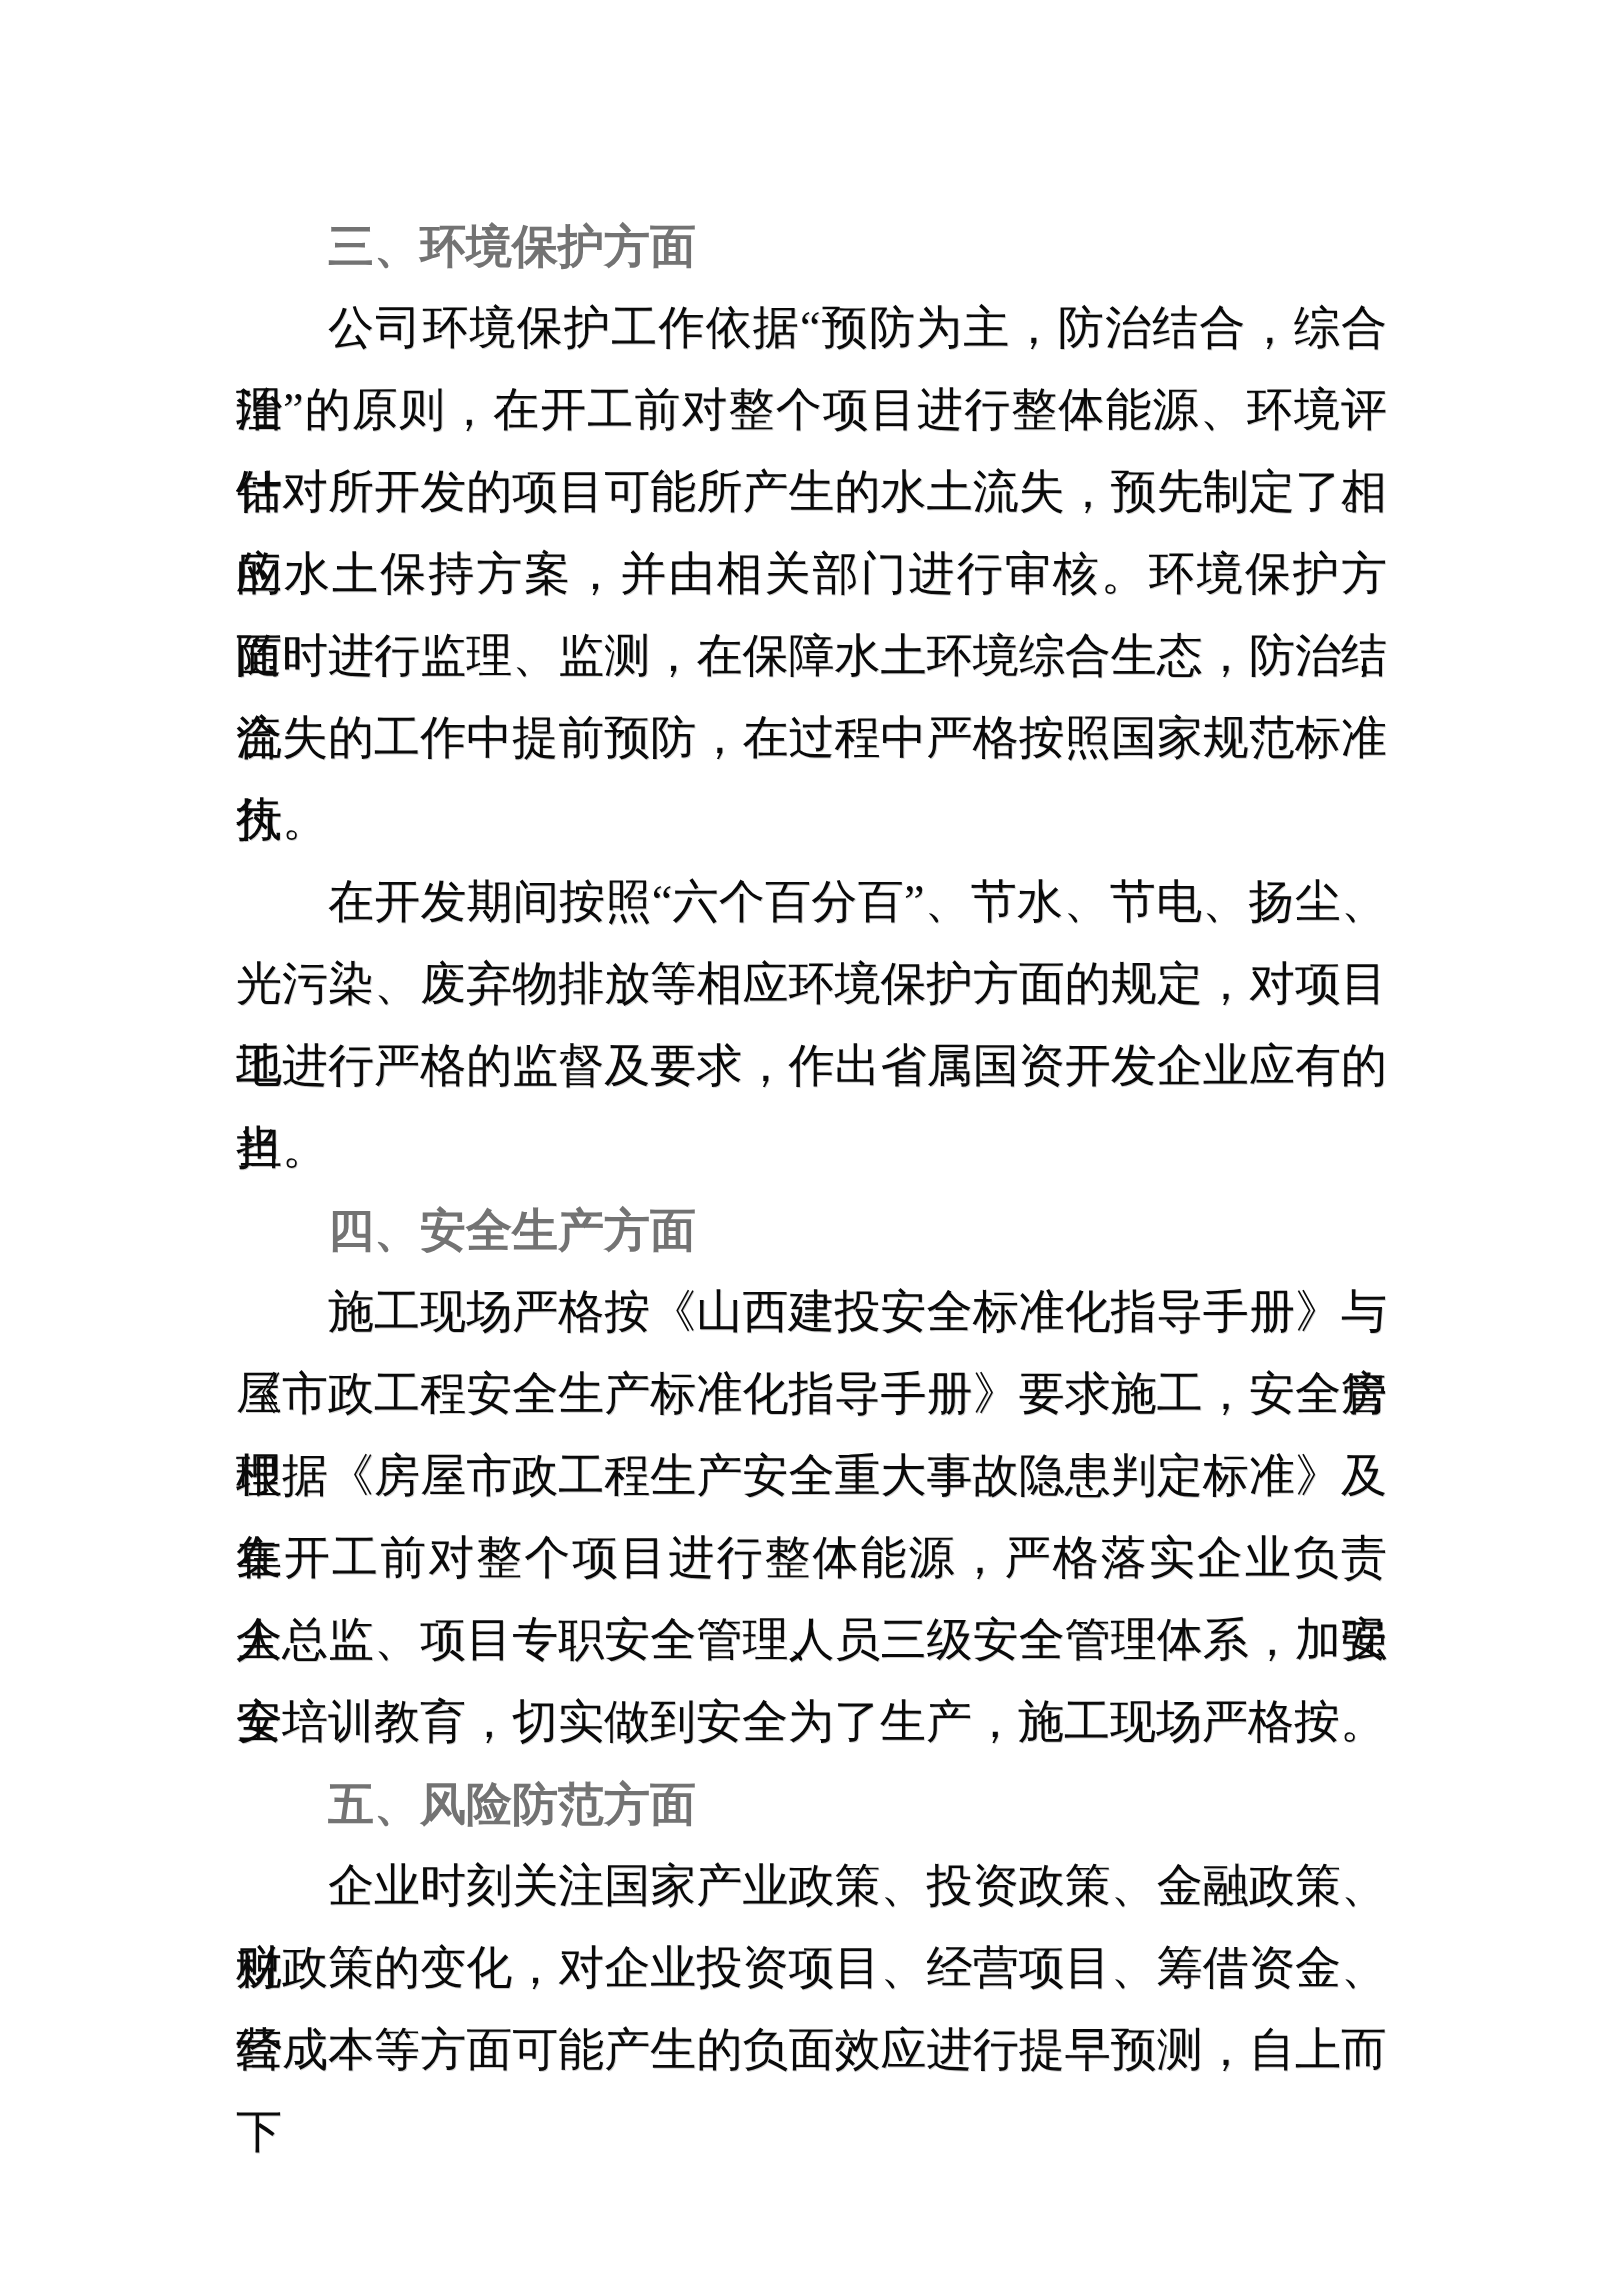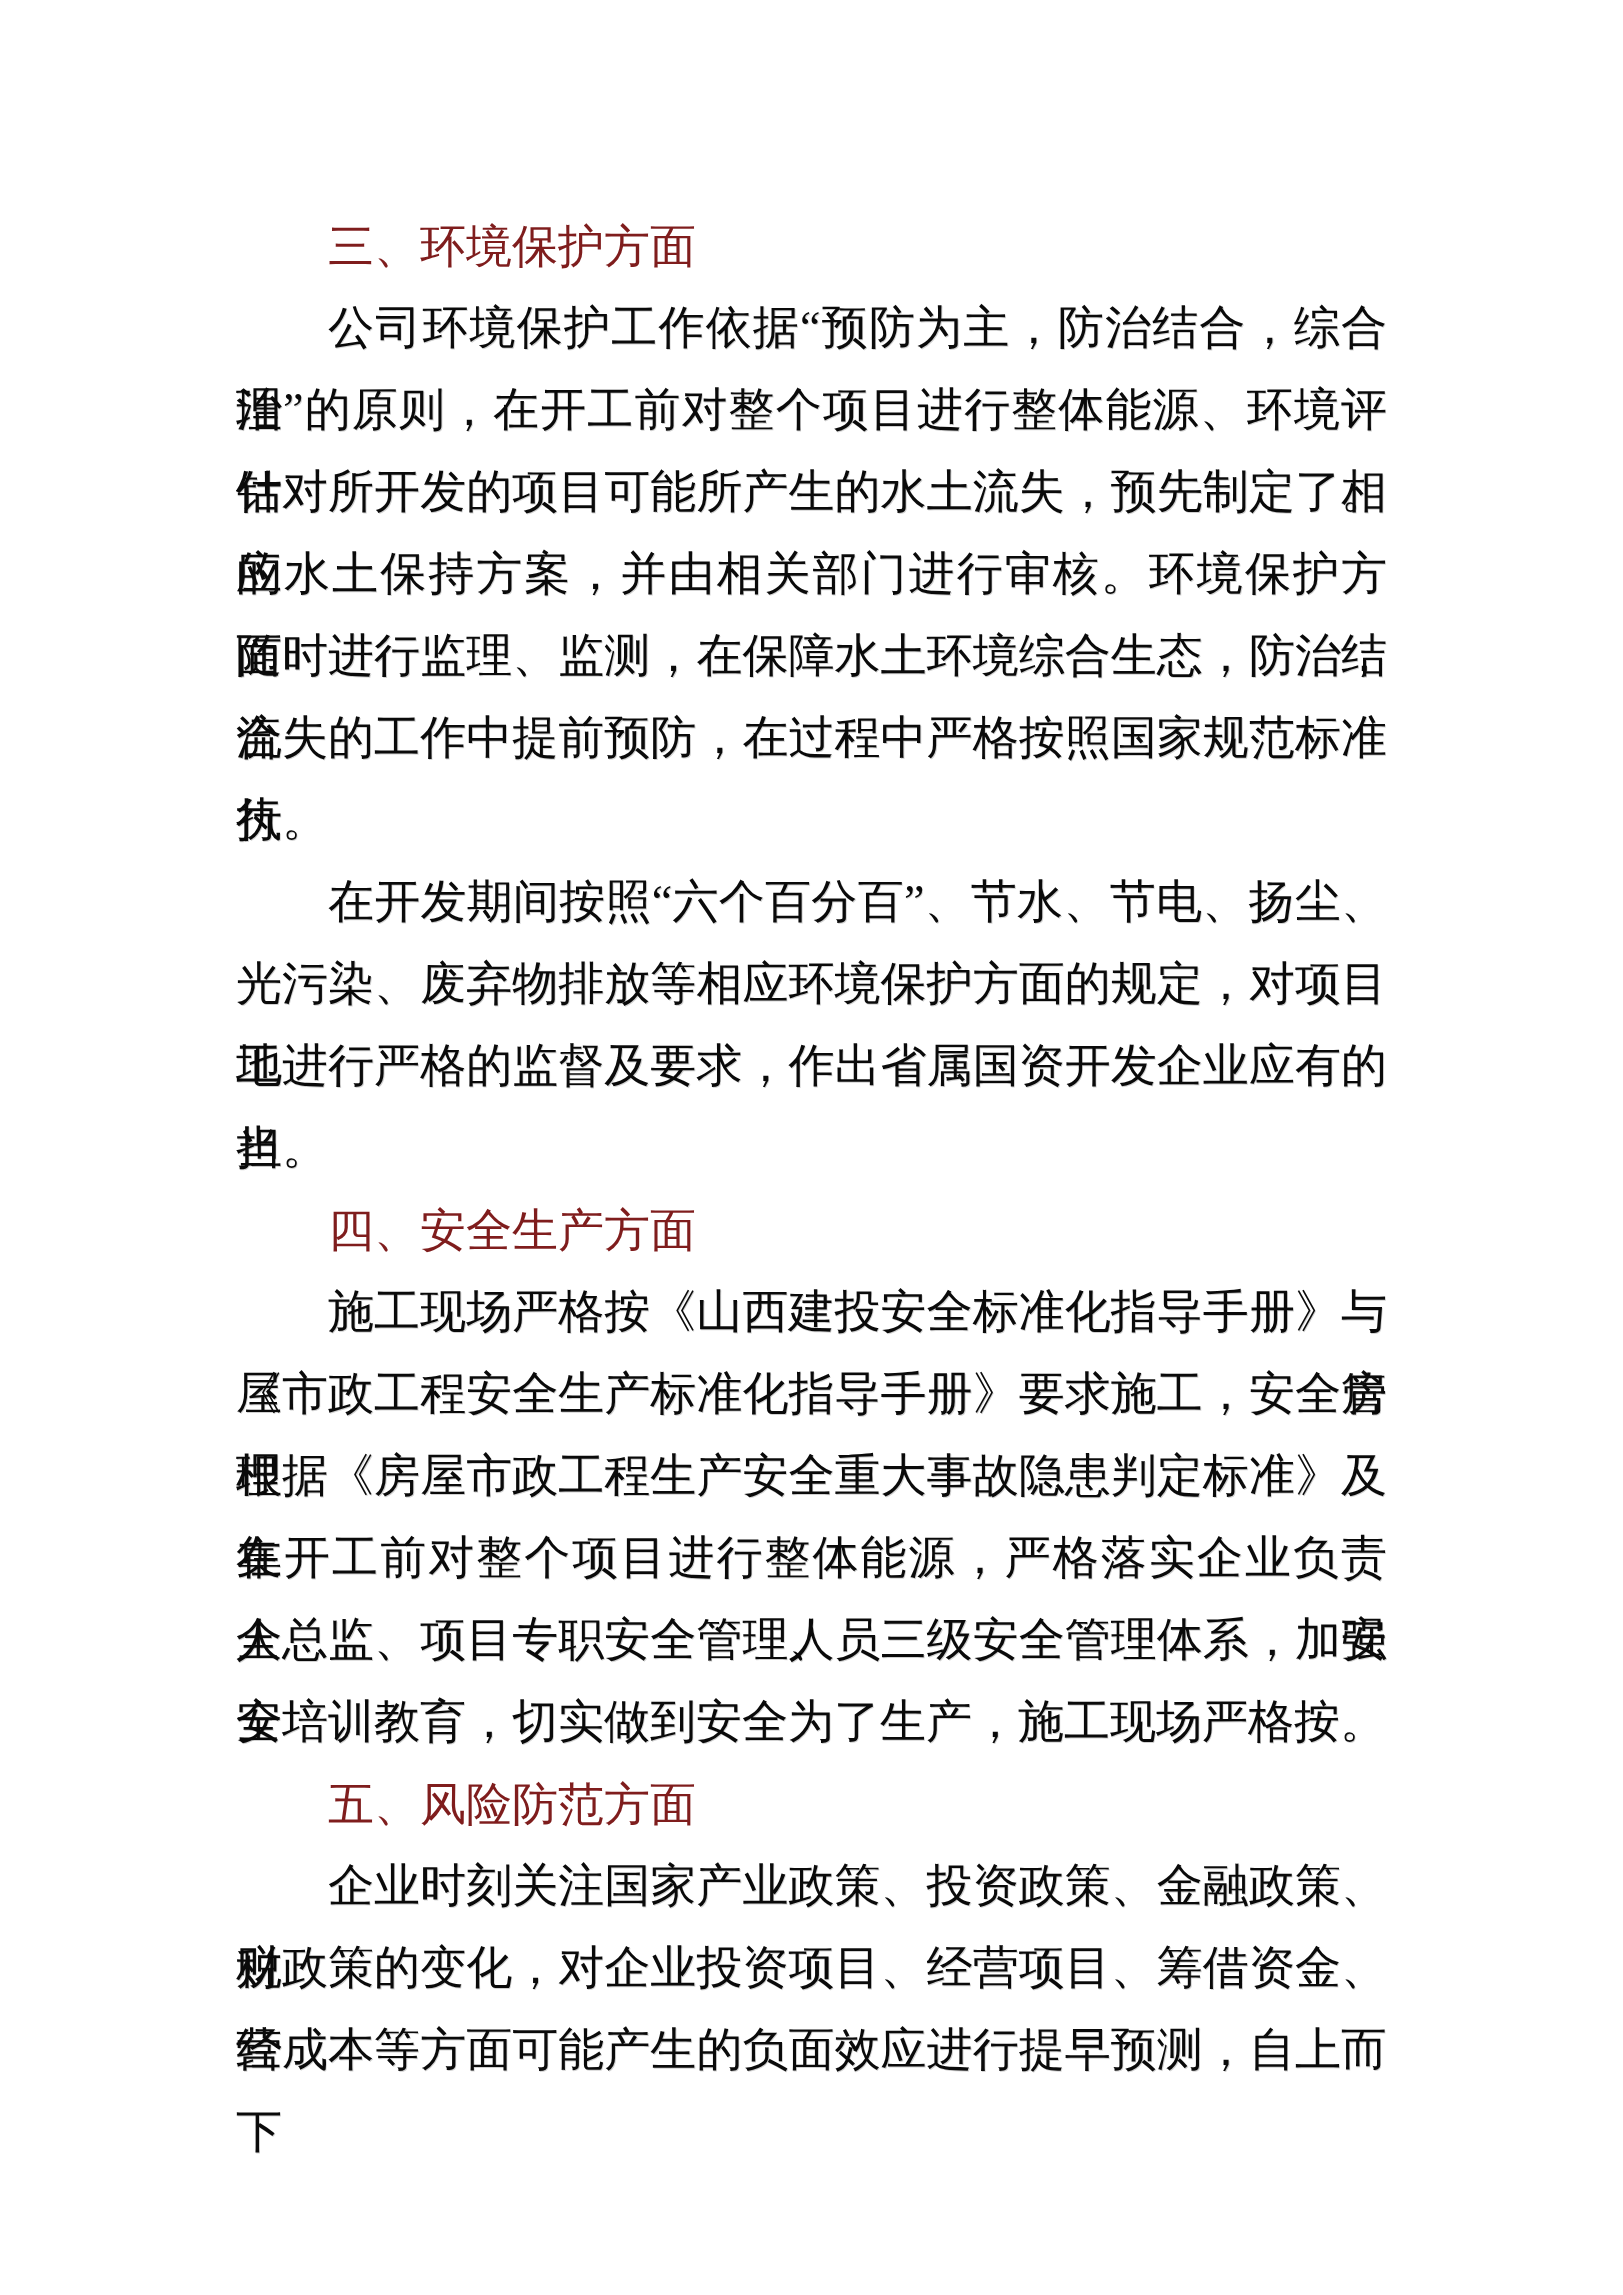--- a/index.html
+++ b/index.html
@@ -26,24 +26,24 @@
     position: absolute;
     left: 236px;
     top: 205px;
     width: 1151px;
   }
   .heading {
     height: 82px;
     line-height: 82px;
     font-size: 46px;
     font-family: "Liberation Sans", "DejaVu Sans", sans-serif;
-    font-weight: 400;
+    font-weight: 700;
     text-indent: 92px;
     white-space: nowrap;
-    color: #7f1d1d;
+    color: #737373;
     letter-spacing: 0px;
   }
   .line {
     height: 82px;
     line-height: 82px;
     font-size: 46px;
     font-family: "Liberation Serif", "DejaVu Serif", serif;
     font-weight: 400;
     color: #0a0a0a;
     text-shadow: 0.8px 0.8px 0 rgba(0,0,0,0.18);

